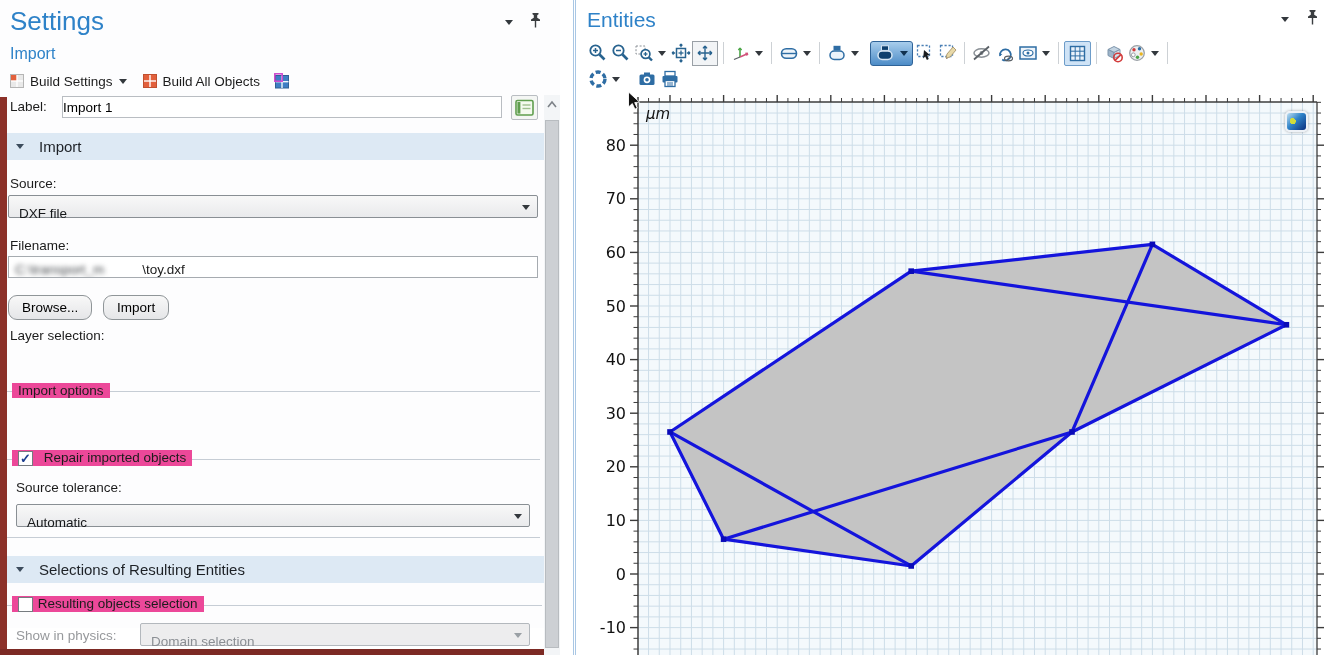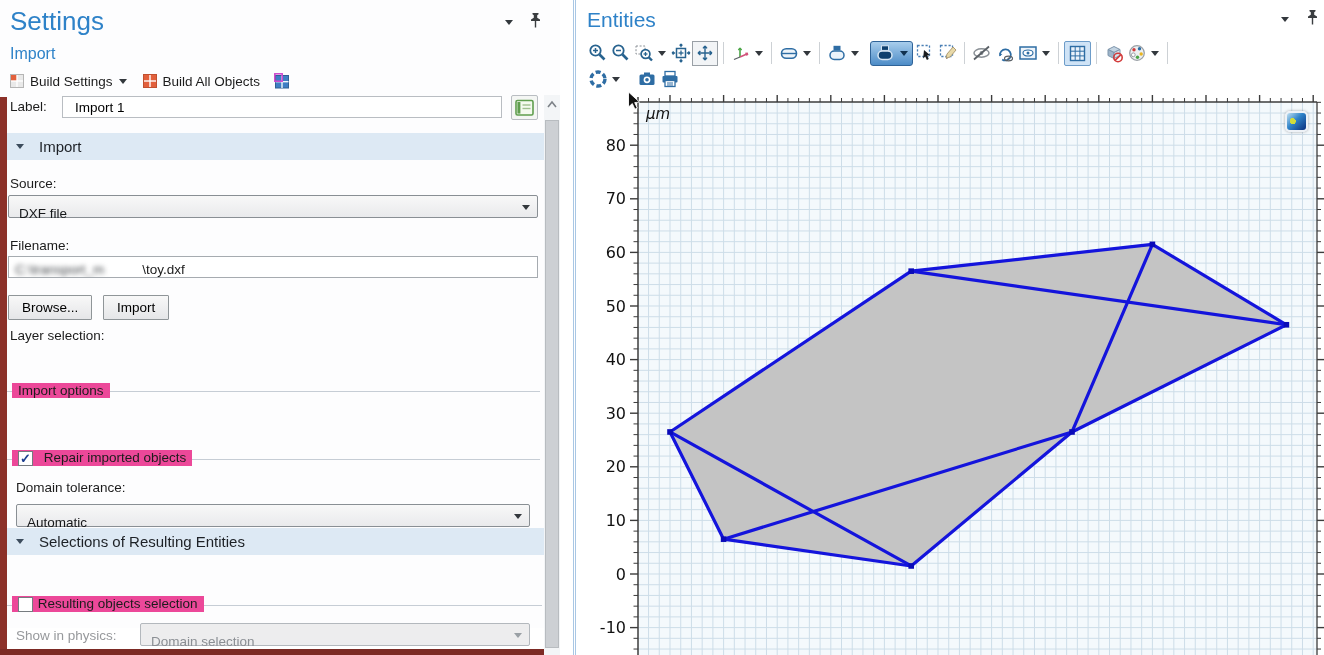--- a/index.html
+++ b/index.html
@@ -15,36 +15,36 @@
   .caret { display:inline-block; width:0; height:0; border-left:4px solid transparent;
            border-right:4px solid transparent; border-top:5px solid #33383d; }
   .hd-caret { position:absolute; left:505px; top:20px; }
   .hd-pin   { position:absolute; left:529px; top:12px; }
   .s-toolbar { position:absolute; left:10px; top:70px; height:22px; display:flex; align-items:center; font-size:13.5px; }
   .s-toolbar .lbl { margin:0 6px; cursor:pointer; }
   .label-row { position:absolute; left:10px; top:99px; font-size:13.5px; }
   .inp { border:1px solid #a6abb0; background:#fff; font-size:13.5px; padding:0 6px; height:22px;
          display:flex; align-items:flex-end; white-space:nowrap; overflow:hidden; }
   #label-input { position:absolute; left:62px; top:96px; width:440px; height:22px;
-                 border:1px solid #b9bdc2; font-size:13.5px; padding:0 12px; font-family:inherit; }
+                 border:1px solid #b9bdc2; font-size:13.5px; padding:0 0; font-family:inherit; }
   .note-btn { position:absolute; left:511px; top:95px; width:27px; height:25px; background:#f4f6f4;
               border:1px solid #b9bdc2; border-radius:2px; display:flex; align-items:center; justify-content:center; }
 
   .sec-head { position:absolute; left:7px; width:537px; height:27px; background:#dde9f4;
               display:flex; align-items:center; padding-left:9px; font-size:15px; color:#1d2126; }
   .sec-head .caret { margin-right:15px; border-top-color:#3c4c5c; }
 
   .flabel { position:absolute; font-size:13.5px; }
   .sel { position:absolute; height:23px; background:linear-gradient(#f8f8f8,#e9eaec);
          border:1px solid #898f94; border-radius:2px; display:flex; align-items:center;
          padding:13px 22px 0 10px; font-size:13.5px; color:#16181a; cursor:pointer; }
   .sel .caret { position:absolute; right:7px; top:9px; }
   .sel.disabled { background:#ededee; color:#8b8f94; border-color:#b3b8bd; }
   .sel.disabled .caret { border-top-color:#9aa0a5; }
-  .btn { position:absolute; height:25px; border:1px solid #8f9598; border-radius:1px;
+  .btn { position:absolute; height:25px; border:1px solid #8f9598; border-radius:9px;
          background:linear-gradient(#f8f8f8,#e5e6e8); font-size:13.5px; padding:0 13px;
          font-family:inherit; cursor:pointer; }
   .gline { position:absolute; height:1px; background:#c6cdd5; }
   .vline { position:absolute; width:1px; background:#c6cdd5; }
   .glabel { position:absolute; background:#ec4899; padding:0 6px; font-size:13.5px; }
   .cb { display:inline-block; width:15px; height:15px; border:1px solid #767b80; background:#fff;
         font-size:13px; font-weight:bold; color:#1d3f8f; line-height:13px; text-align:center;
         vertical-align:middle; cursor:pointer; }
   .blurred { filter:blur(2.4px); color:#3a3e42; }
   .gap-40 { margin-left:38px; }
@@ -160,27 +160,27 @@
   <div class="vline" style="left:4px; top:391px; height:57px"></div>
   <span class="glabel" style="left:12px; top:383px">Import options</span>
 
   <div class="gline" style="left:4px; top:459px; width:536px"></div>
   <div class="vline" style="left:4px; top:459px; height:78px"></div>
   <div class="gline" style="left:4px; top:537px; width:536px"></div>
   <span class="glabel" style="left:12px; top:450px">
     <span class="cb">✓</span>
     <span style="margin-left:7px">Repair imported objects</span>
   </span>
-  <div class="flabel" style="left:16px; top:480px">Domain tolerance:</div>
+  <div class="flabel" style="left:16px; top:480px">Source tolerance:</div>
   <div class="sel" style="left:16px; top:504px; width:514px">
     <span>Automatic</span>
     <span class="caret"></span>
   </div>
 
-  <div class="sec-head" style="top:528px">
+  <div class="sec-head" style="top:556px">
     <span class="caret"></span>
     <span>Selections of Resulting Entities</span>
   </div>
 
   <div class="gline" style="left:4px; top:605px; width:538px"></div>
   <div class="vline" style="left:4px; top:605px; height:44px"></div>
   <span class="glabel" style="left:12px; top:596px">
     <span class="cb"></span>
     <span style="margin-left:1px">Resulting objects selection</span>
   </span>

